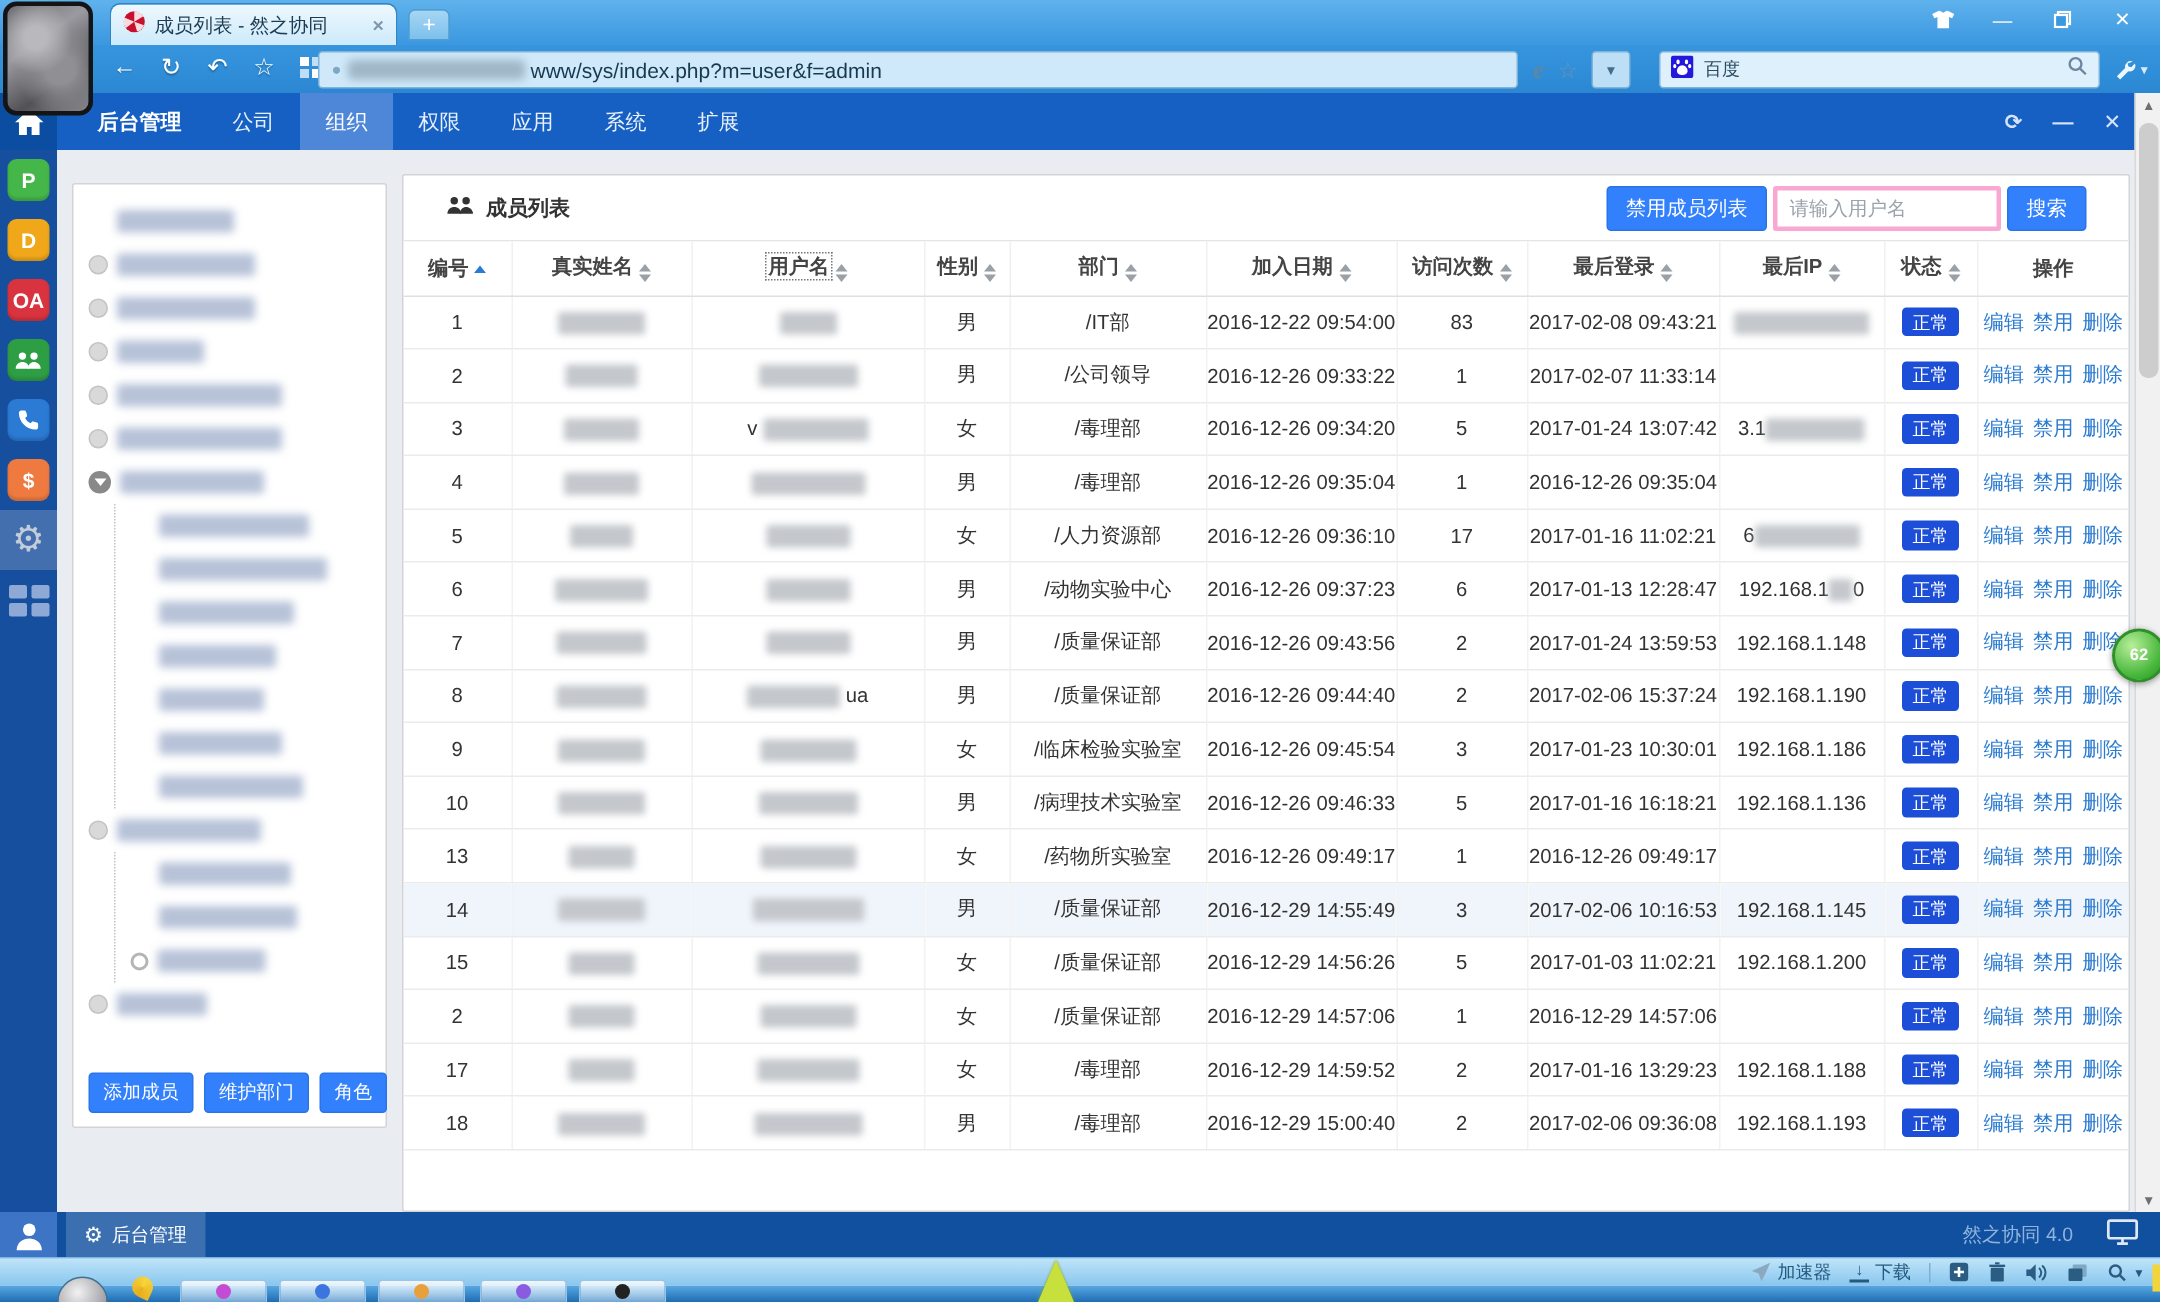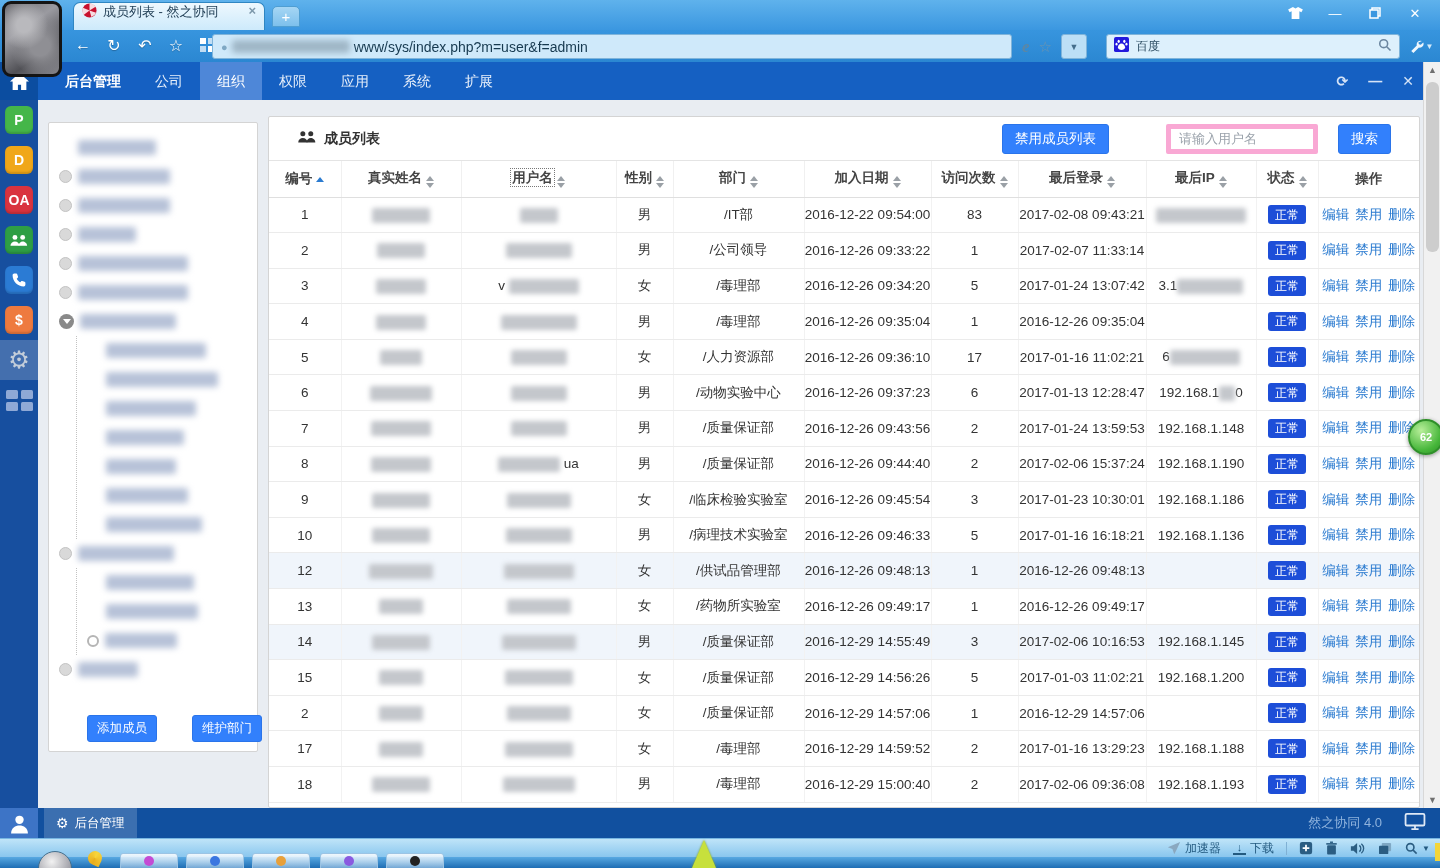--- a/index.html
+++ b/index.html
@@ -11,21 +11,21 @@
   .titlebar { position:absolute; left:0; top:0; width:1440px; height:30px;
     background:linear-gradient(#5fb2ec,#3b97e0); }
   .logo-img { position:absolute; left:2px; top:1px; width:60px; height:76px; z-index:60;
     border-radius:9px; border:3px solid #141414;
     background:
       radial-gradient(circle at 35% 30%, #b9b9bd 0 12%, transparent 40%),
       radial-gradient(circle at 65% 60%, #8f8f94 0 18%, transparent 55%),
       linear-gradient(145deg,#6f6f74 0%,#9a9aa0 35%,#515156 70%,#86868c 100%); }
   .tab { position:absolute; left:73px; top:2px; width:192px; height:28px;
     background:linear-gradient(#eef8fe,#cdeafb); border:1px solid #2f86c2; border-bottom:none;
-    border-radius:7px 7px 0 0; display:flex; align-items:flex-start; padding:0 8px; gap:6px; }
+    border-radius:7px 7px 0 0; display:flex; align-items:center; padding:0 8px; gap:6px; }
   .tab-title { font-size:13px; color:#1d3b52; flex:1; white-space:nowrap; overflow:hidden; }
   .tab-close { color:#7d98ab; font-size:13px; font-weight:bold; }
   .newtab { position:absolute; left:272px; top:6px; width:28px; height:21px;
     background:linear-gradient(#a6d6f4,#7dc0ec); border:1px solid #4f9ed2; border-radius:5px 5px 0 0;
     color:#fff; font-size:15px; text-align:center; line-height:19px; }
   .winbtns { position:absolute; right:12px; top:2px; display:flex; gap:14px; }
   .winbtn { width:26px; height:22px; display:flex; align-items:center; justify-content:center;
     color:#fff; font-size:13px; }
   .toolbar { position:absolute; left:0; top:30px; width:1440px; height:32px;
     background:linear-gradient(#3795de,#2b87d2); }
@@ -84,31 +84,31 @@
     display:flex; align-items:center; justify-content:center; }
   .tog-open i { width:0; height:0; border-left:4px solid transparent; border-right:4px solid transparent;
     border-top:5px solid #fff; }
   .tog-odot { width:12px; height:12px; border-radius:50%; background:#fff; border:2px solid #b5b5b5; flex:none; }
   .tog-none { width:13px; flex:none; }
   .tree-kids { margin-left:17px; border-left:1px dotted #c2c2c2; }
   .tree-kids .tree-row { padding-left:10px; }
   .bblur { display:inline-block; height:15px; border-radius:2px; background:#b7c2d8; filter:blur(3px); }
   .dept-btns { position:absolute; left:10px; bottom:9px; display:flex; gap:7px; }
   .btn { background:#3280fc; color:#fff; border:1px solid #2a74ea; border-radius:3px;
-    font-size:12.5px; padding:4px 9px; white-space:nowrap;margin-left:28px; }
+    font-size:12.5px; padding:4px 9px; white-space:nowrap; }
 
   
   .member { left:268px; top:116px; width:1152px; height:692px; overflow:hidden; }
   .member-hd { height:44px; border-bottom:1px solid #e4e4e4; display:flex; align-items:center; padding:0 28px; }
   .member-title { display:flex; align-items:center; gap:7px; font-size:14px; font-weight:bold; color:#333; }
-  .member-tools { margin-left:auto; display:flex; align-items:flex-start; gap:20px; }
+  .member-tools { margin-left:auto; display:flex; align-items:flex-start; gap:4px; }
   .btn-lg { background:#3280fc; color:#fff; border:1px solid #2a74ea; border-radius:3px;
     font-size:13.5px; height:30px; padding:0 12px; }
-  .inp { width:152px; height:30px; border:5px solid #f9a8d4; border-radius:2px; padding:0 8px;
-    font-size:13px; color:#333; font-family:inherit;margin-left:37px; }
+  .inp { width:152px; height:30px; border:3px solid #f9a8d4; border-radius:2px; padding:0 8px;
+    font-size:13px; color:#333; font-family:inherit; }
   .inp::placeholder { color:#9aa2ab; }
 
   table.grid { width:1150px; border-collapse:collapse; table-layout:fixed; }
   .grid th { height:36px; font-size:13.5px; color:#444; font-weight:bold; text-align:center;
     border-bottom:1px solid #dfdfdf; border-right:1px solid #f0f0f0; background:#fff; white-space:nowrap; }
   .grid th:last-child { border-right:none; }
   .grid td { height:35.6px; font-size:13.5px; color:#333; text-align:center;
     border-bottom:1px solid #ebebeb; border-right:1px solid #f2f2f2; white-space:nowrap; overflow:hidden; }
   .grid td:last-child { border-right:none; }
   .grid tr.hl td { background:#f0f5fb; }
@@ -611,33 +611,20 @@
           <td><span class="cblur" style="width: 66px;"></span></td>
           <td>男</td>
           <td>/病理技术实验室</td>
           <td>2016-12-26 09:46:33</td>
           <td>5</td>
           <td>2017-01-16 16:18:21</td>
           <td><span>192.168.1.136</span></td>
           <td><span class="badge">正常</span></td>
           <td><a class="alink">编辑</a><a class="alink">禁用</a><a class="alink">删除</a></td>
         </tr>
-        <tr class="hl">
-          <td>12</td>
-          <td><span class="cblur" style="width: 64px;"></span></td>
-          <td><span class="cblur" style="width: 70px;"></span></td>
-          <td>女</td>
-          <td>/供试品管理部</td>
-          <td>2016-12-26 09:48:13</td>
-          <td>1</td>
-          <td>2016-12-26 09:48:13</td>
-          <td></td>
-          <td><span class="badge">正常</span></td>
-          <td><a class="alink">编辑</a><a class="alink">禁用</a><a class="alink">删除</a></td>
-        </tr>
         <tr>
           <td>13</td>
           <td><span class="cblur" style="width: 44px;"></span></td>
           <td><span class="cblur" style="width: 64px;"></span></td>
           <td>女</td>
           <td>/药物所实验室</td>
           <td>2016-12-26 09:49:17</td>
           <td>1</td>
           <td>2016-12-26 09:49:17</td>
           <td></td>

